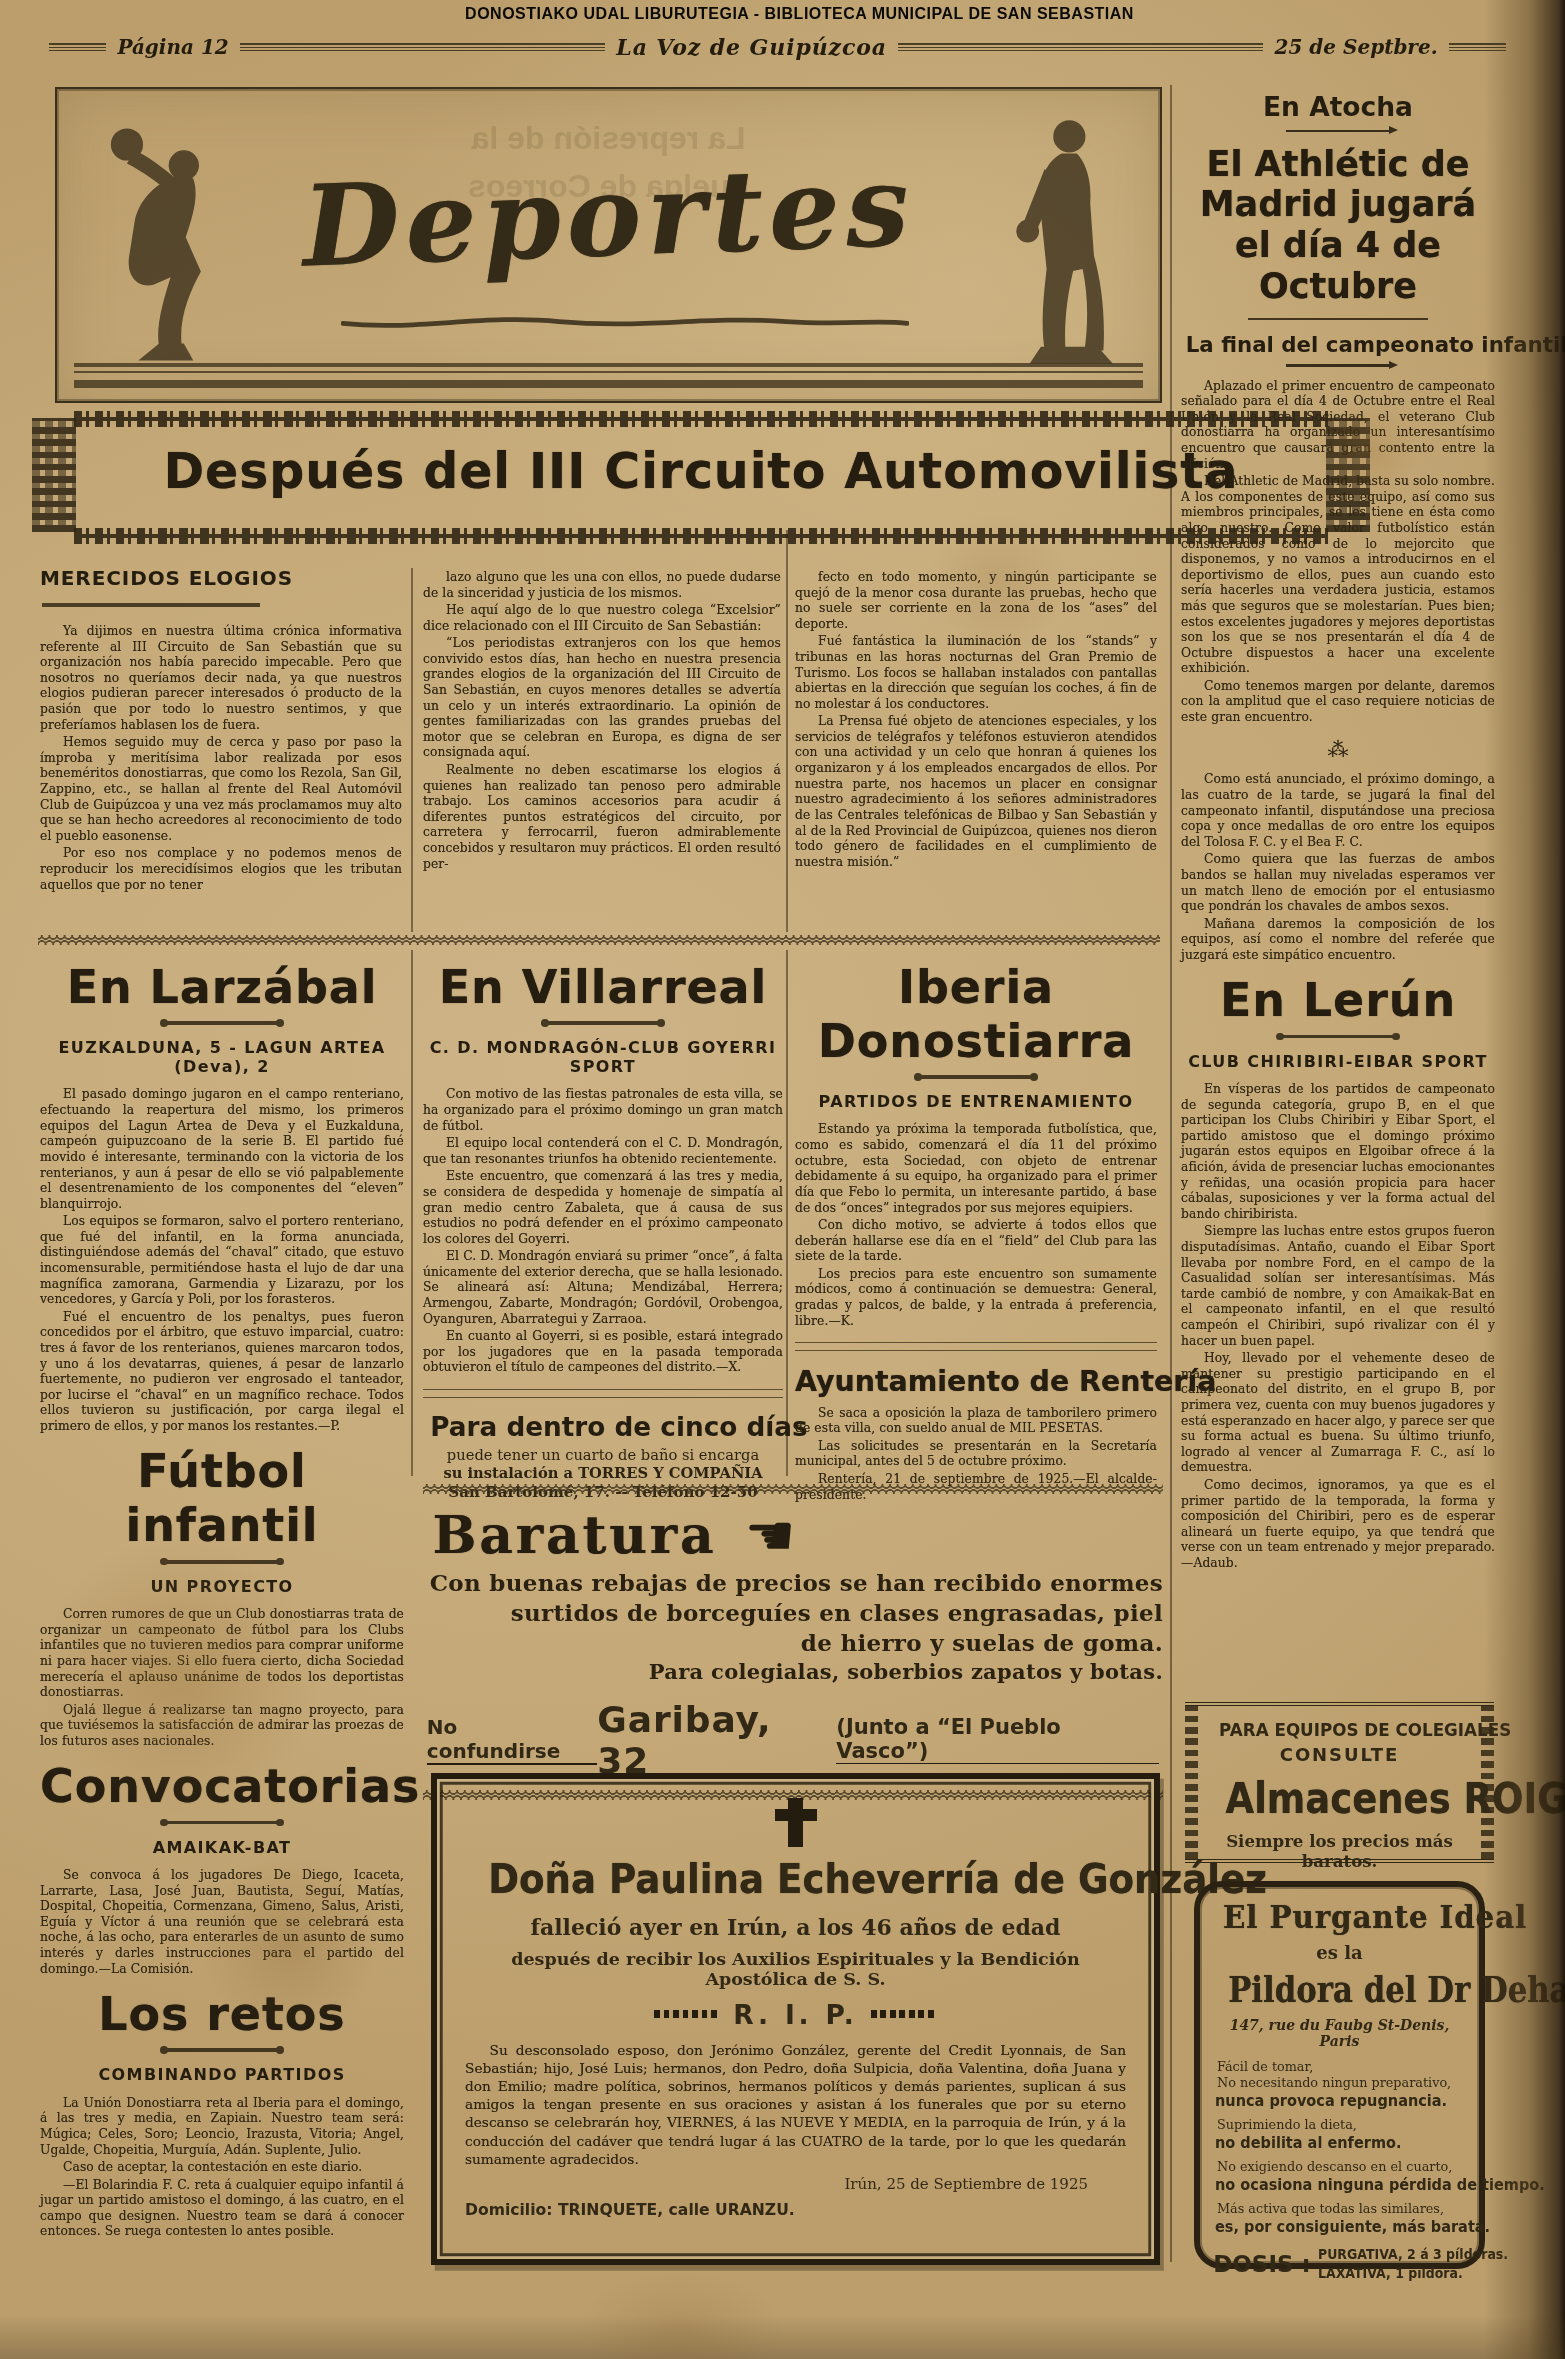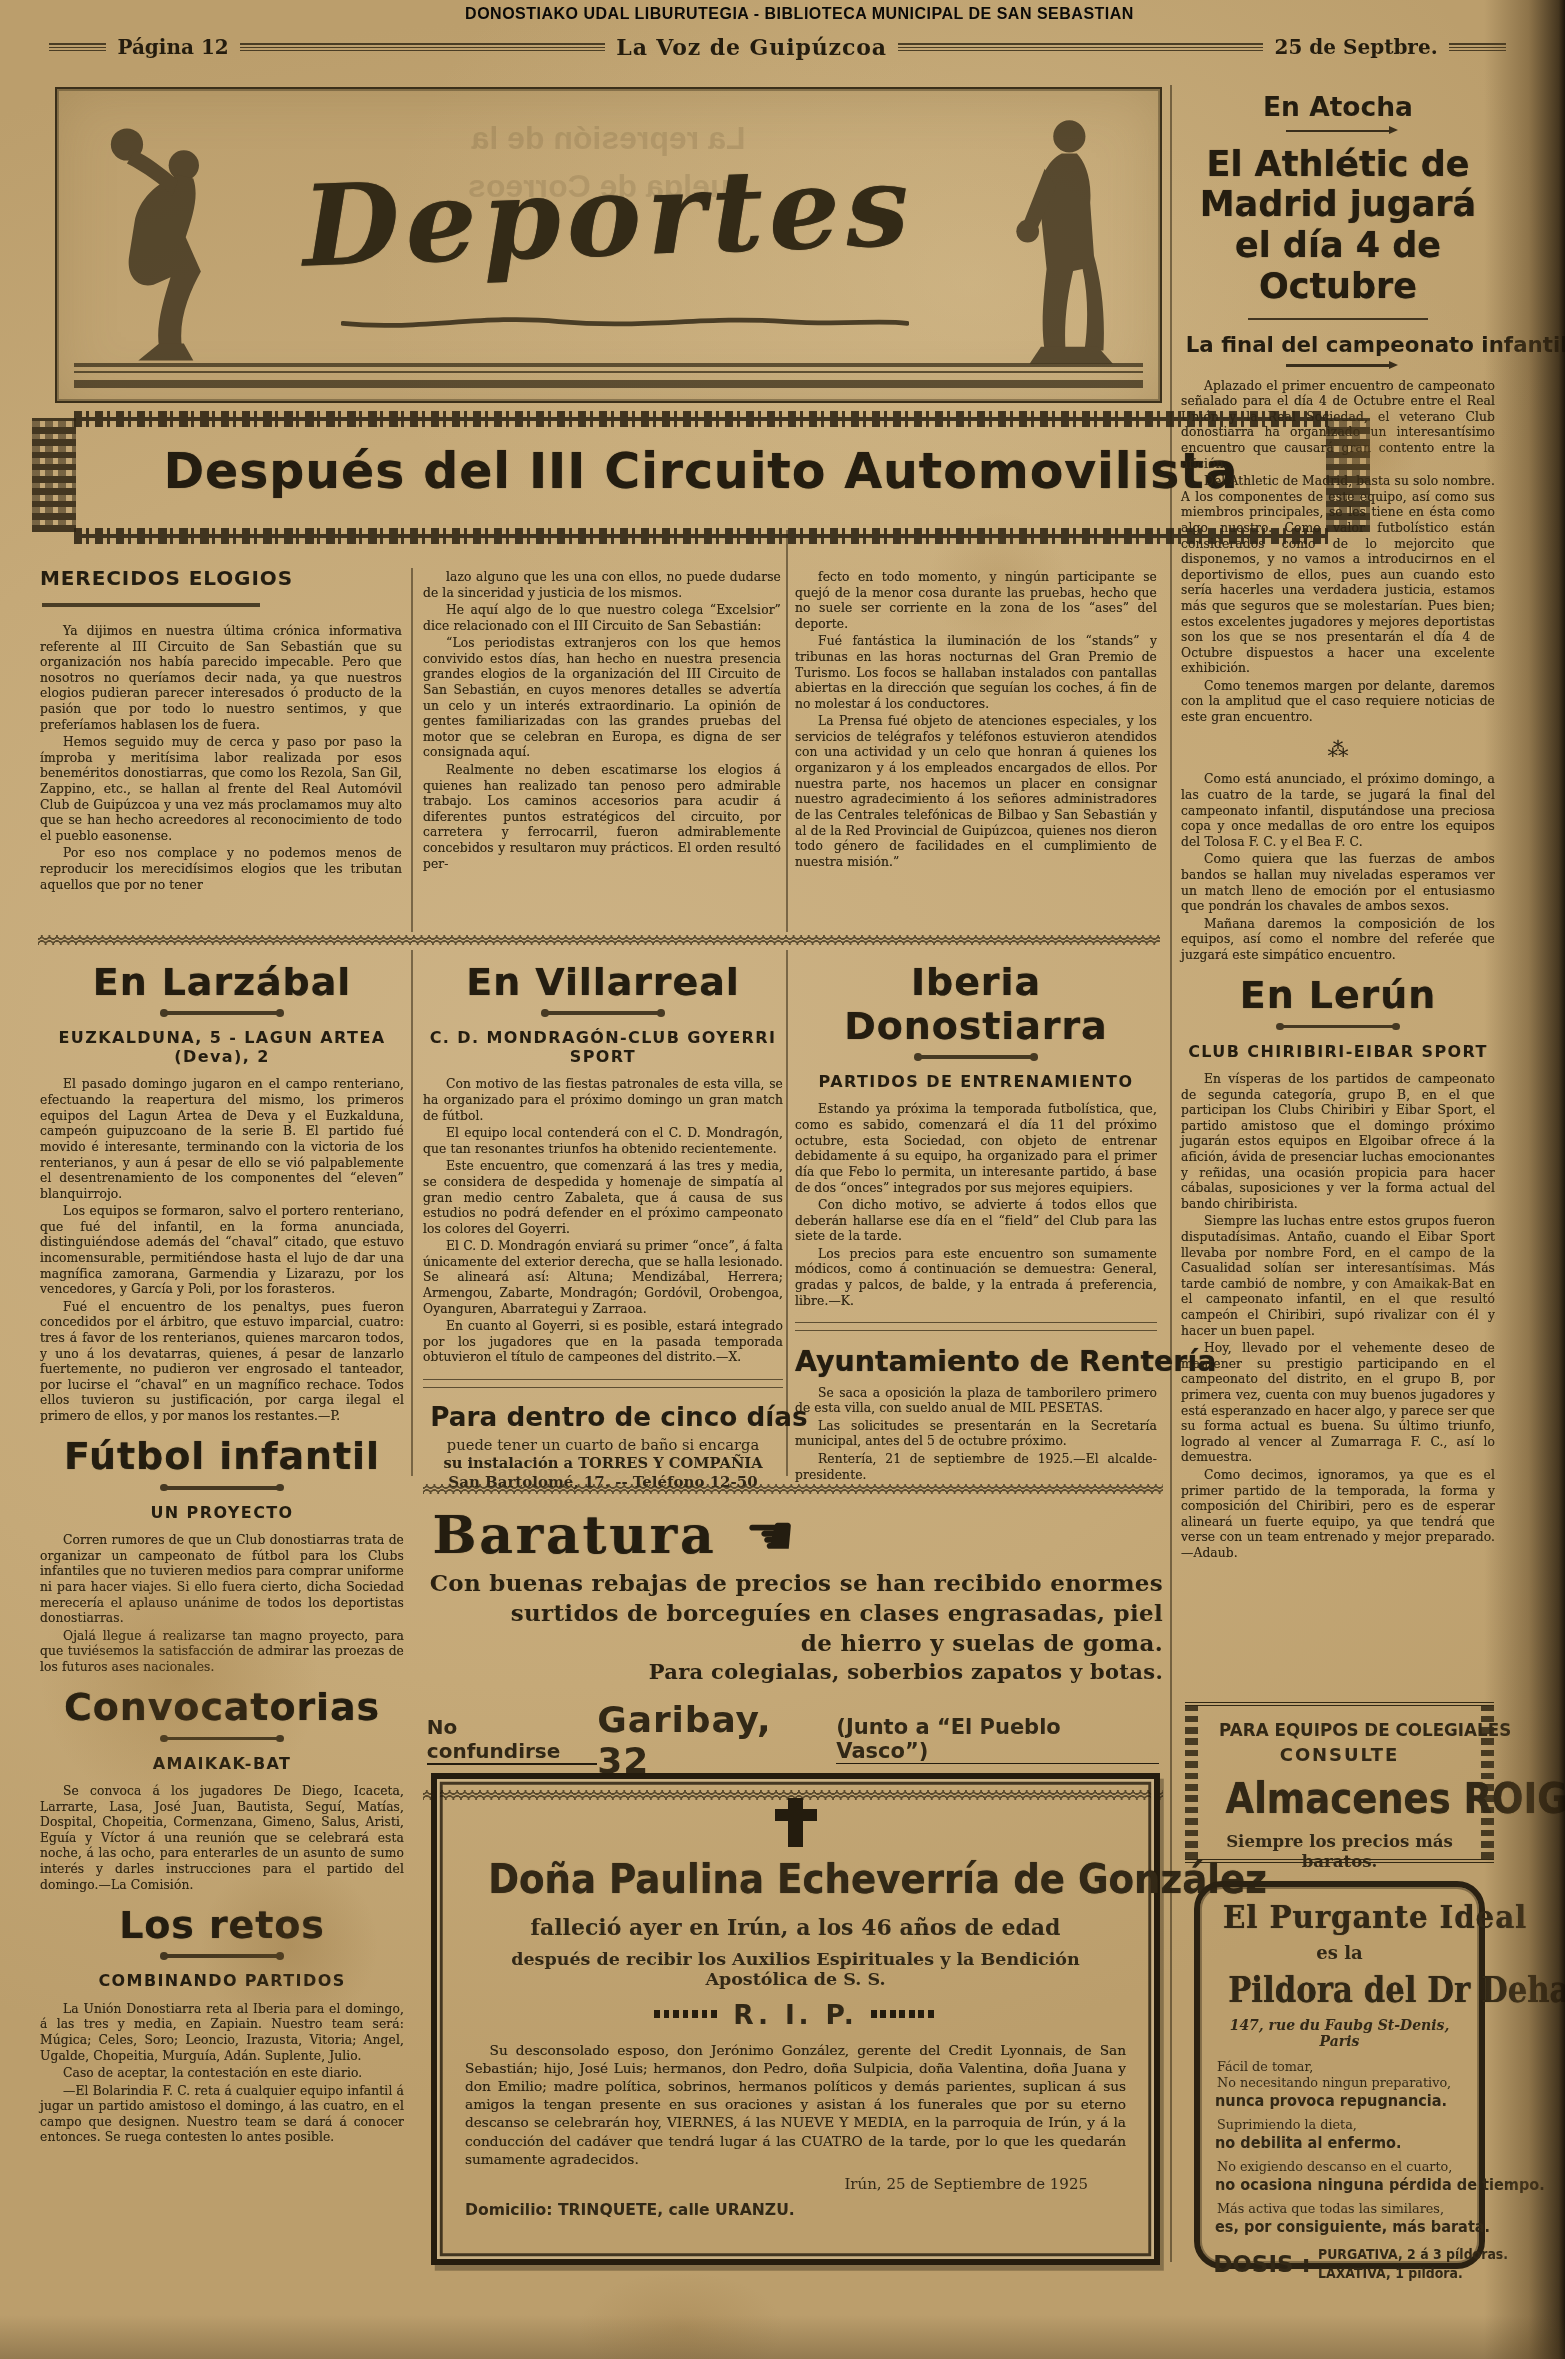--- a/index.html
+++ b/index.html
@@ -10,21 +10,21 @@
     font-family:"DejaVu Serif", serif; color:#322816;}
   .stain{position:absolute;border-radius:50%;pointer-events:none;}
   .edge-right{position:absolute;top:0;right:0;width:81px;height:100%;pointer-events:none;
     background:linear-gradient(90deg, rgba(86,64,32,0) 0%, rgba(86,64,32,.45) 55%, rgba(44,32,15,.82) 92%, rgba(20,14,6,.95) 100%);}
   .edge-bottom{position:absolute;left:0;bottom:0;width:100%;height:44px;pointer-events:none;
     background:linear-gradient(0deg, rgba(74,56,28,.35), rgba(0,0,0,0));}
   .watermark{position:absolute;top:4.7px;left:17px;width:100%;text-align:center;
     font-family:"Liberation Sans", sans-serif;font-weight:bold;font-size:16px;letter-spacing:0.5px;color:#0b0a08;}
   
   .hdr{position:absolute;left:49px;top:34px;width:1457px;display:flex;align-items:center;gap:11.4px;
-    font-weight:bold;font-size:20px;color:#241c0e;}
+    font-weight:bold;font-size:20px;color:#241c0e;font-style:italic;}
   .hdr-rule{flex:1;height:8.5px;opacity:.8;
     background:linear-gradient(#2d2412 0 1.9px, rgba(0,0,0,0) 1.9px 3.8px, #2d2412 3.8px 4.7px, rgba(0,0,0,0) 4.7px 6.6px, #2d2412 6.6px 8.5px);}
   .hdr-rule.short{flex:0 0 57px;}
   .hdr-paper{font-size:22px;letter-spacing:0.9px;}
   
   .masthead{position:absolute;left:55px;top:87px;width:1103px;height:312px;
     border:2.8px solid #3a2f1a;box-shadow:inset 0 0 0 1.9px rgba(58,47,26,.4), inset 0 0 57px rgba(120,95,50,.25);}
   .mast-title{position:absolute;left:0;top:61px;width:100%;text-align:center;
     font-style:italic;font-weight:bold;font-size:112px;letter-spacing:5.7px;color:#332a17;
     transform:rotate(-2deg);text-shadow:0 0 0.9px rgba(51,42,23,.7);}
@@ -55,21 +55,21 @@
   .col{position:absolute;}
   .colhead{font-family:"DejaVu Sans",sans-serif;font-weight:bold;font-size:20px;letter-spacing:0.9px;color:#241d10;}
   .colhead-bar{width:218px;height:3.8px;background:#342a16;margin:13.2px 0 17px 1.9px;opacity:.85;}
   .vsep{position:absolute;width:1.9px;background:rgba(40,30,12,.5);}
   .wavy{height:9.5px;opacity:.8;
     background-image:
       radial-gradient(circle at 3.8px 9.5px, rgba(0,0,0,0) 2.9px, #3e321b 2.9px 4.4px, rgba(0,0,0,0) 4.9px),
       radial-gradient(circle at 3.8px 0px,  rgba(0,0,0,0) 2.9px, #3e321b 2.9px 4.4px, rgba(0,0,0,0) 4.9px);
     background-size:7.6px 9.5px;background-position:0 0,3.8px 0;}
   .wavy.abs{position:absolute;}
-  .sec-title{font-family:"DejaVu Sans",sans-serif;font-weight:bold;font-size:38px;letter-spacing:0.9px;
+  .sec-title{font-family:"DejaVu Sans",sans-serif;font-weight:bold;font-size:46px;letter-spacing:0.9px;
     text-align:center;color:#241d10;margin:9.5px 0 3.8px 0;text-shadow:0 0 0.9px rgba(36,29,16,.75);}
   .tick-rule{width:114px;height:3.8px;background:#2f2513;margin:7.6px auto 13.2px auto;position:relative;opacity:.85;}
   .tick-rule::before,.tick-rule::after{content:"";position:absolute;top:-1.9px;width:7.6px;height:7.6px;background:#2f2513;border-radius:50%;}
   .tick-rule::before{left:-4.7px;} .tick-rule::after{right:-4.7px;}
   .subhead{font-family:"DejaVu Sans",sans-serif;font-weight:bold;font-size:16px;letter-spacing:1.4px;
     text-align:center;color:#241d10;margin:5.7px 0 11.4px 0;}
   .dbl-rule{height:6.6px;border-top:1.9px solid rgba(47,37,19,.7);border-bottom:0.9px solid rgba(47,37,19,.7);margin:13.2px 0;}
   
   .torres-title{font-family:"DejaVu Sans",sans-serif;font-weight:bold;font-size:27.4px;text-align:center;
     white-space:nowrap;transform:scaleX(.96);transform-origin:center;color:#241d10;margin:5.7px 0 3.8px 0;}

